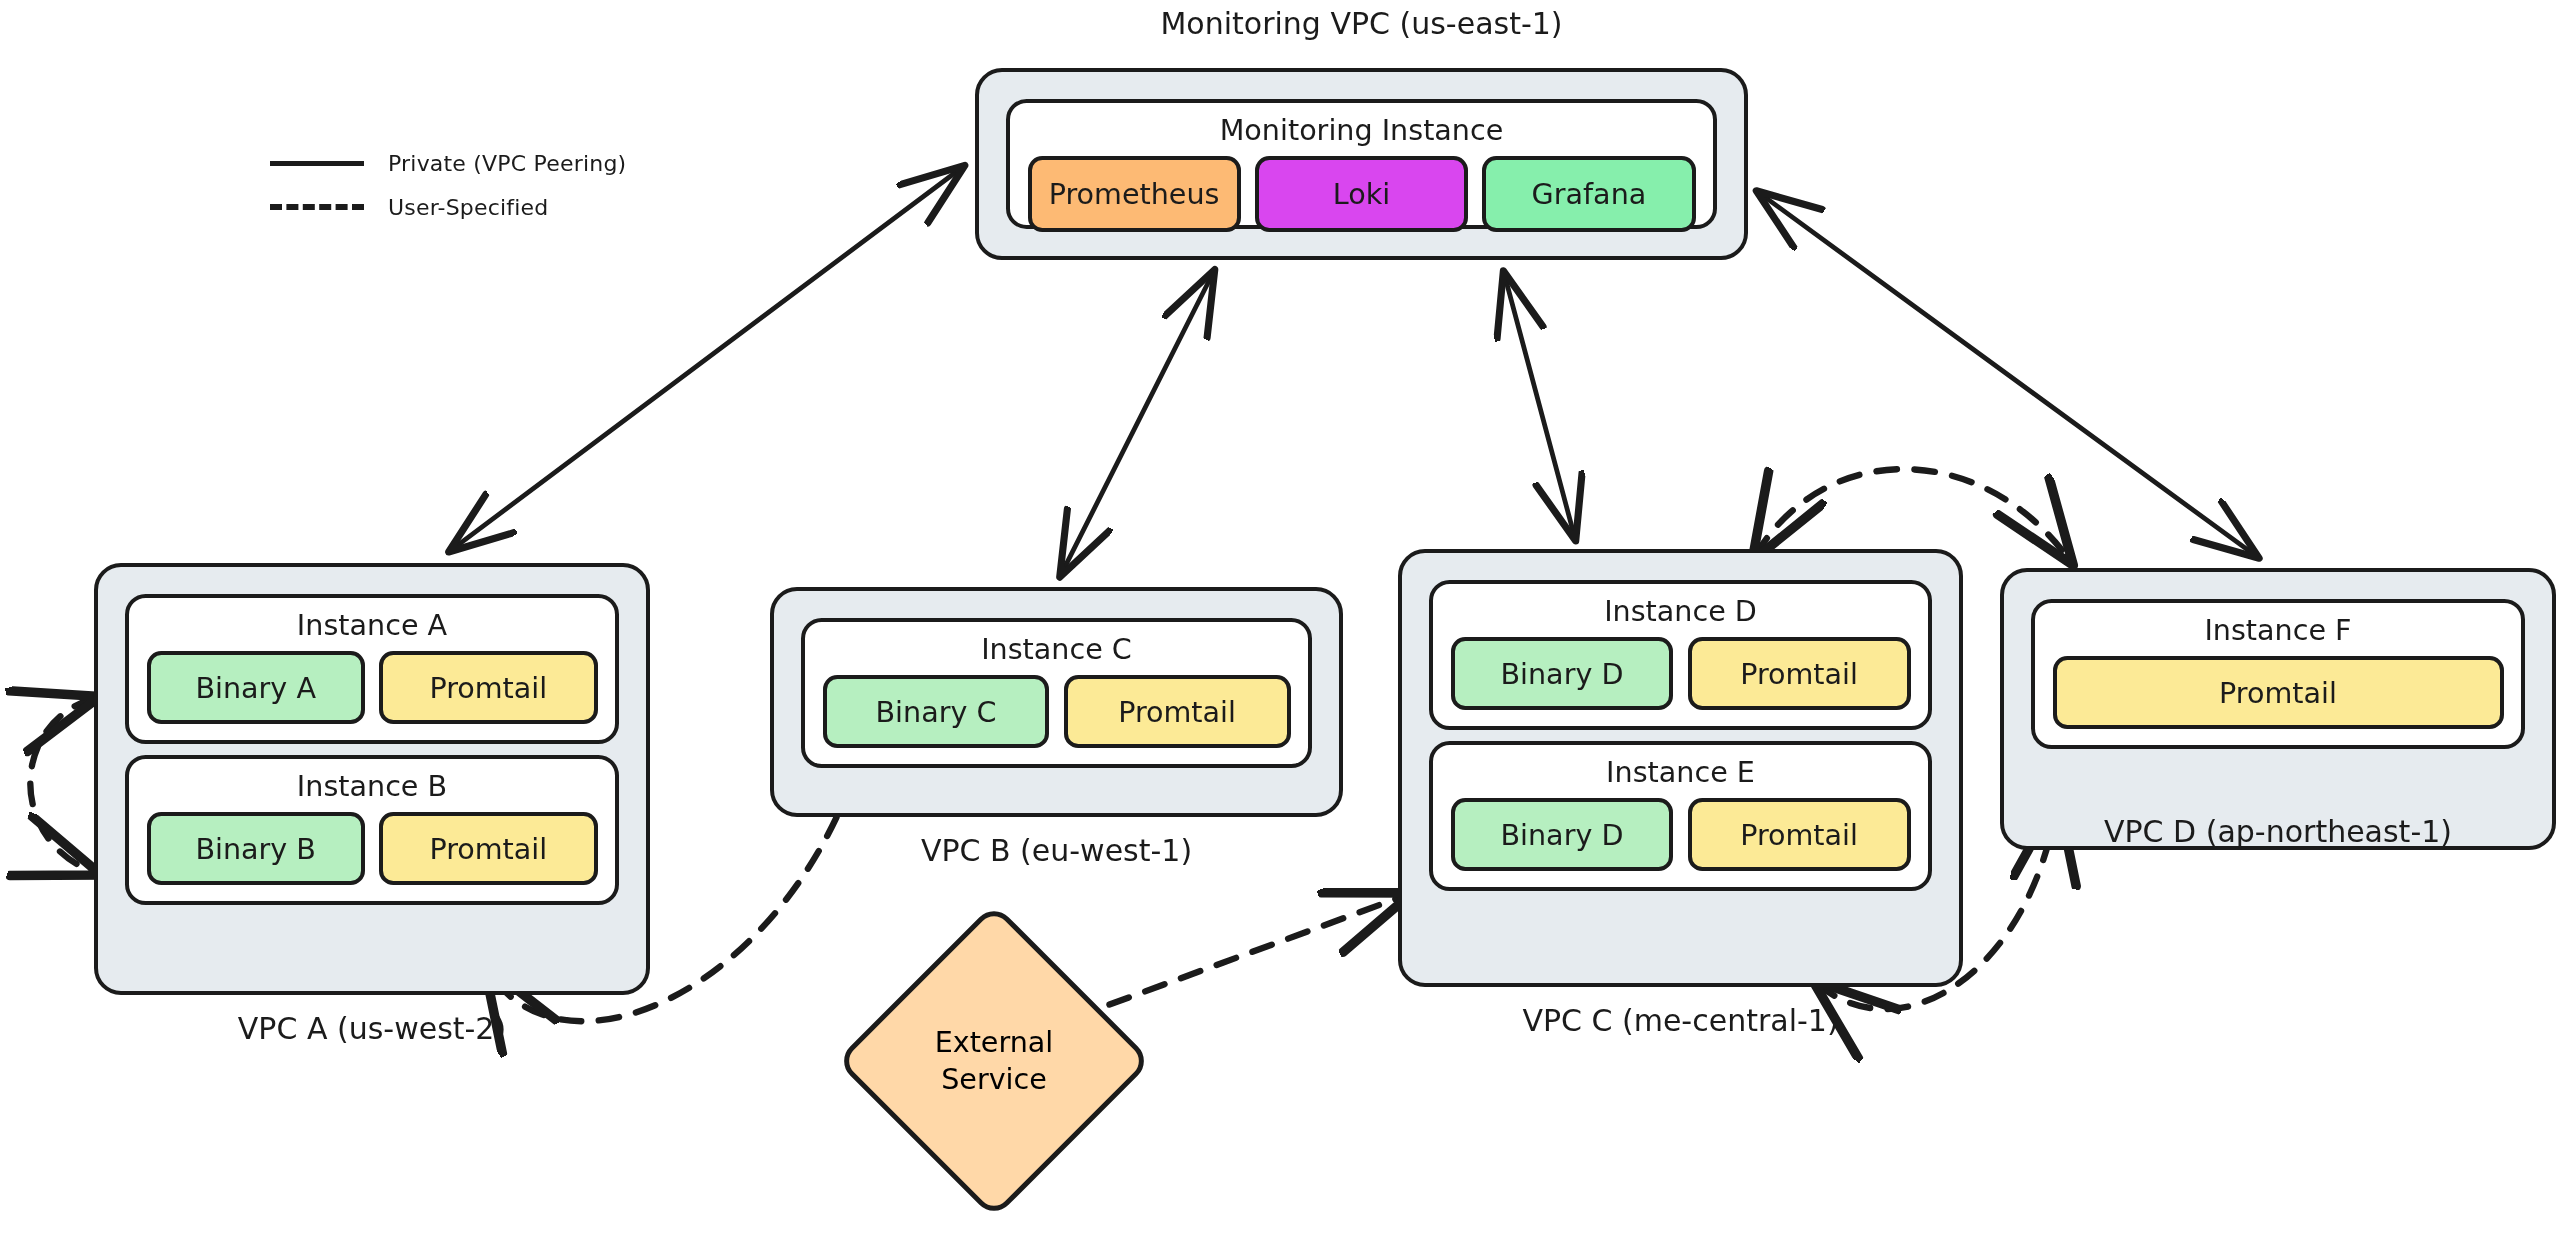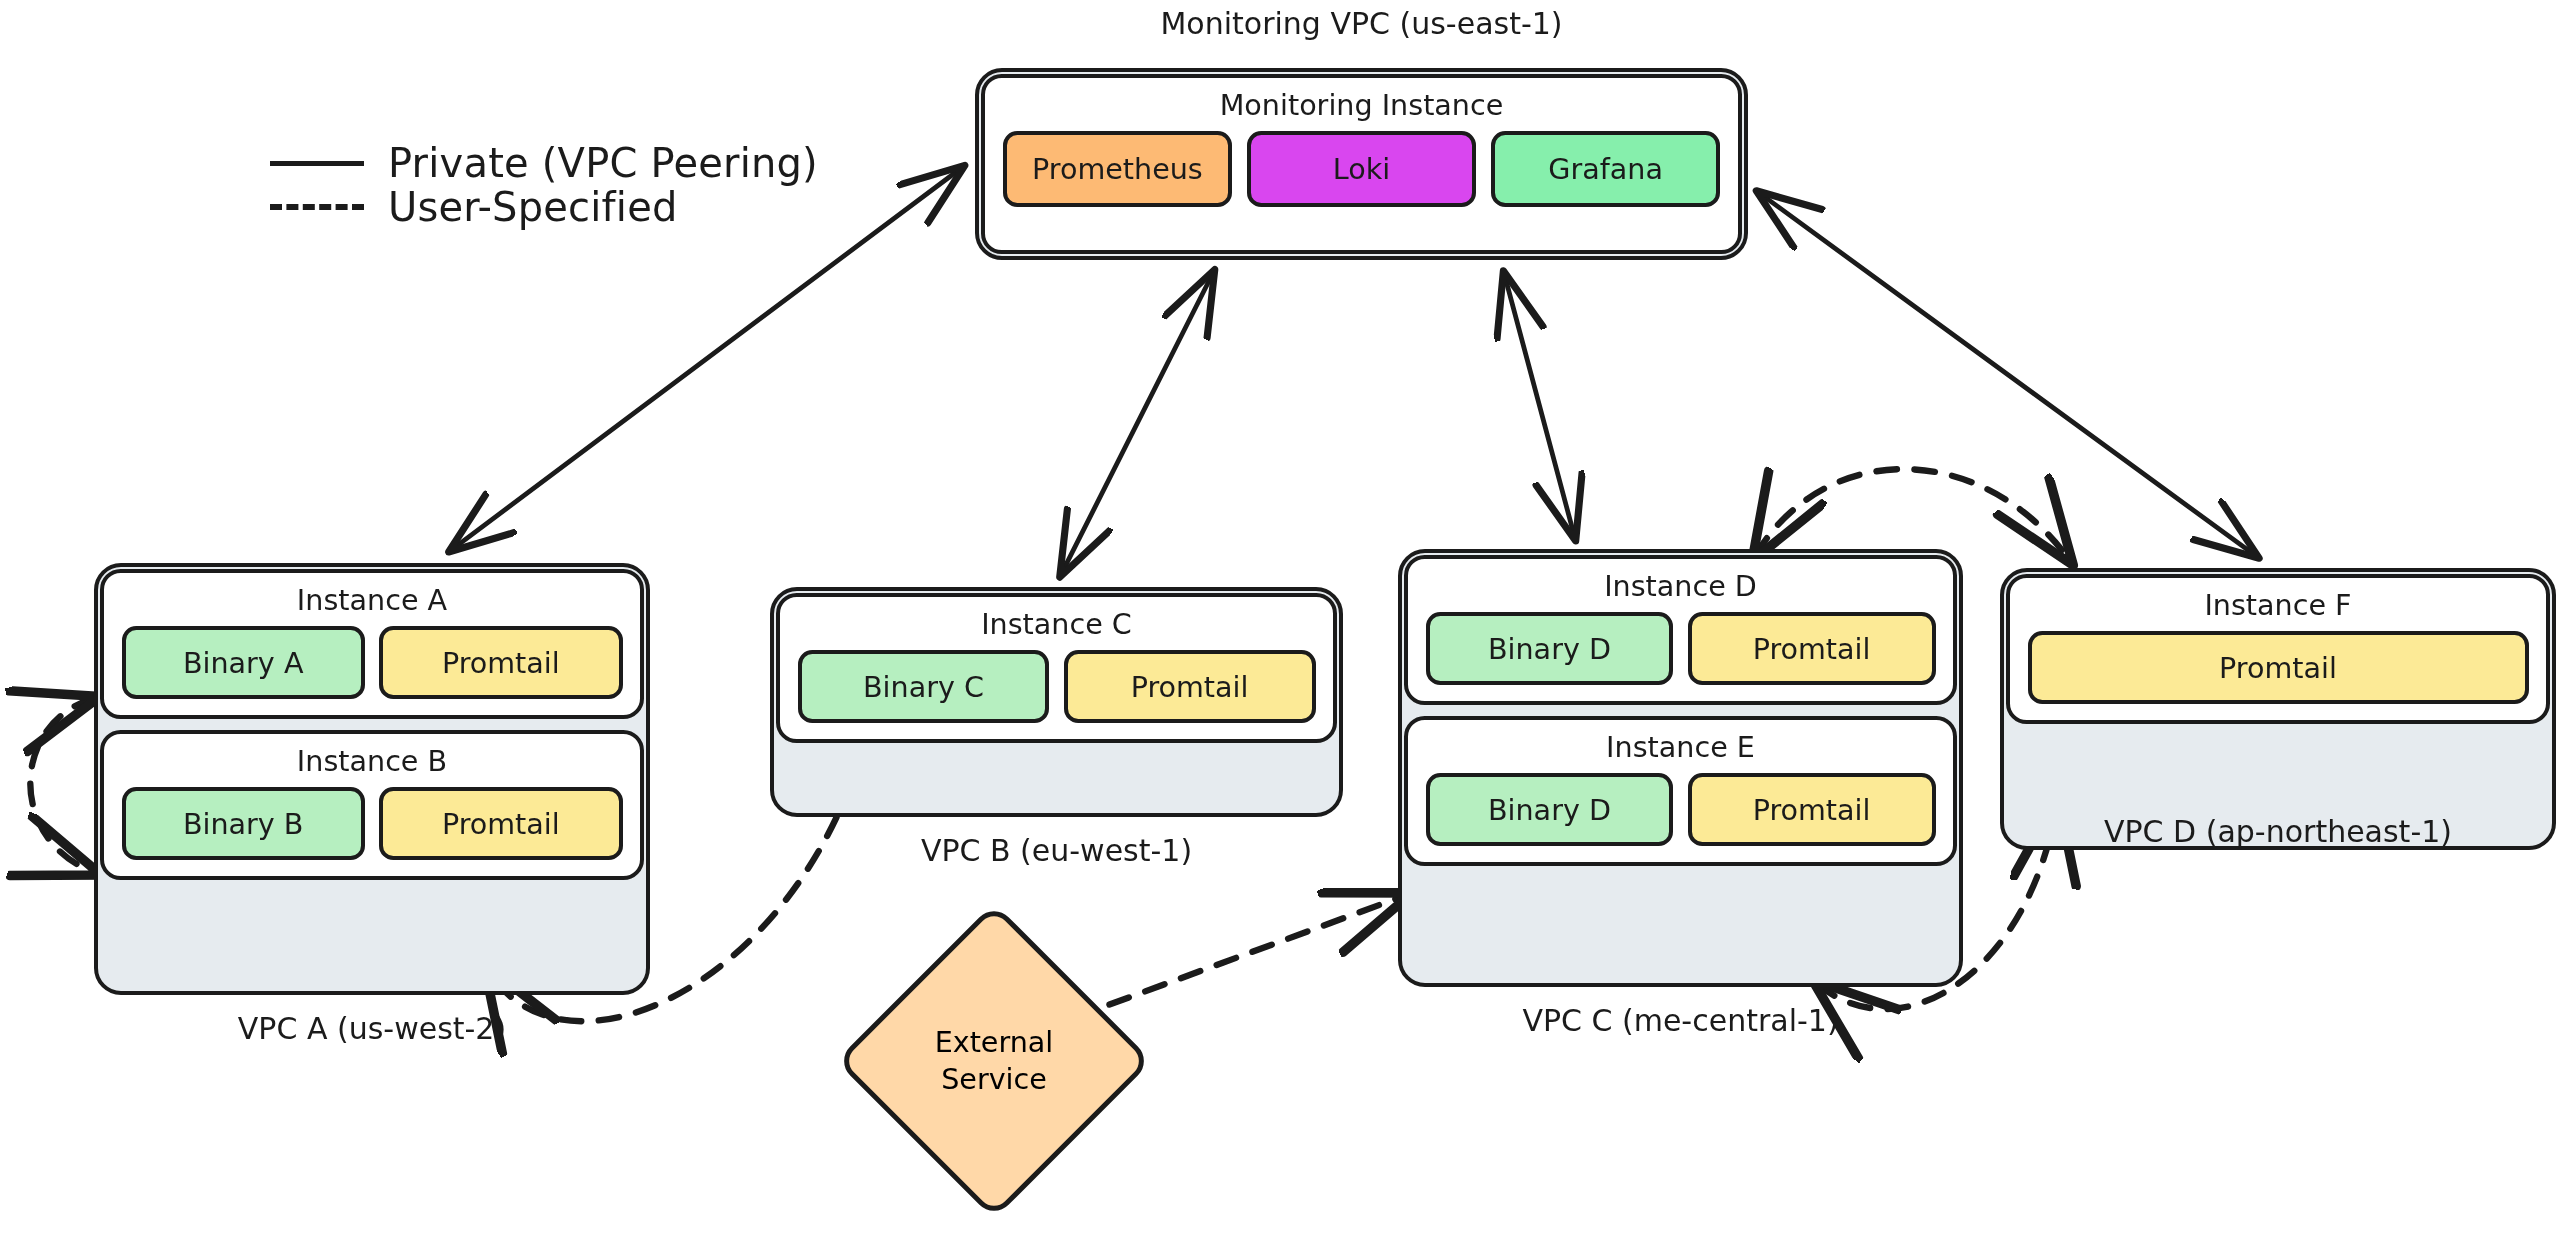--- a/index.html
+++ b/index.html
@@ -40,34 +40,34 @@
   .legend-swatch {
     width: 94px;
     height: 0;
     border-top: 5.6px solid #1b1b1b;
   }
   .legend-swatch.dashed {
     border-top-style: dashed;
     border-top-width: 6.3px;
   }
   .legend-label {
-    font-size: 40px;
+    font-size: 22px;
     color: #1b1b1b;
     white-space: nowrap;
     letter-spacing: 0.2px;
   }
 
   
   .vpc {
     position: absolute;
     background: #e6ebef;
     border: 4px solid #1b1b1b;
     border-radius: 27px;
     box-sizing: border-box;
-    padding: 2px;
+    padding: 27px;
   }
   .vpc-caption {
     position: absolute;
     font-size: 30px;
     color: #1b1b1b;
     white-space: nowrap;
     text-align: center;
   }
 
   

